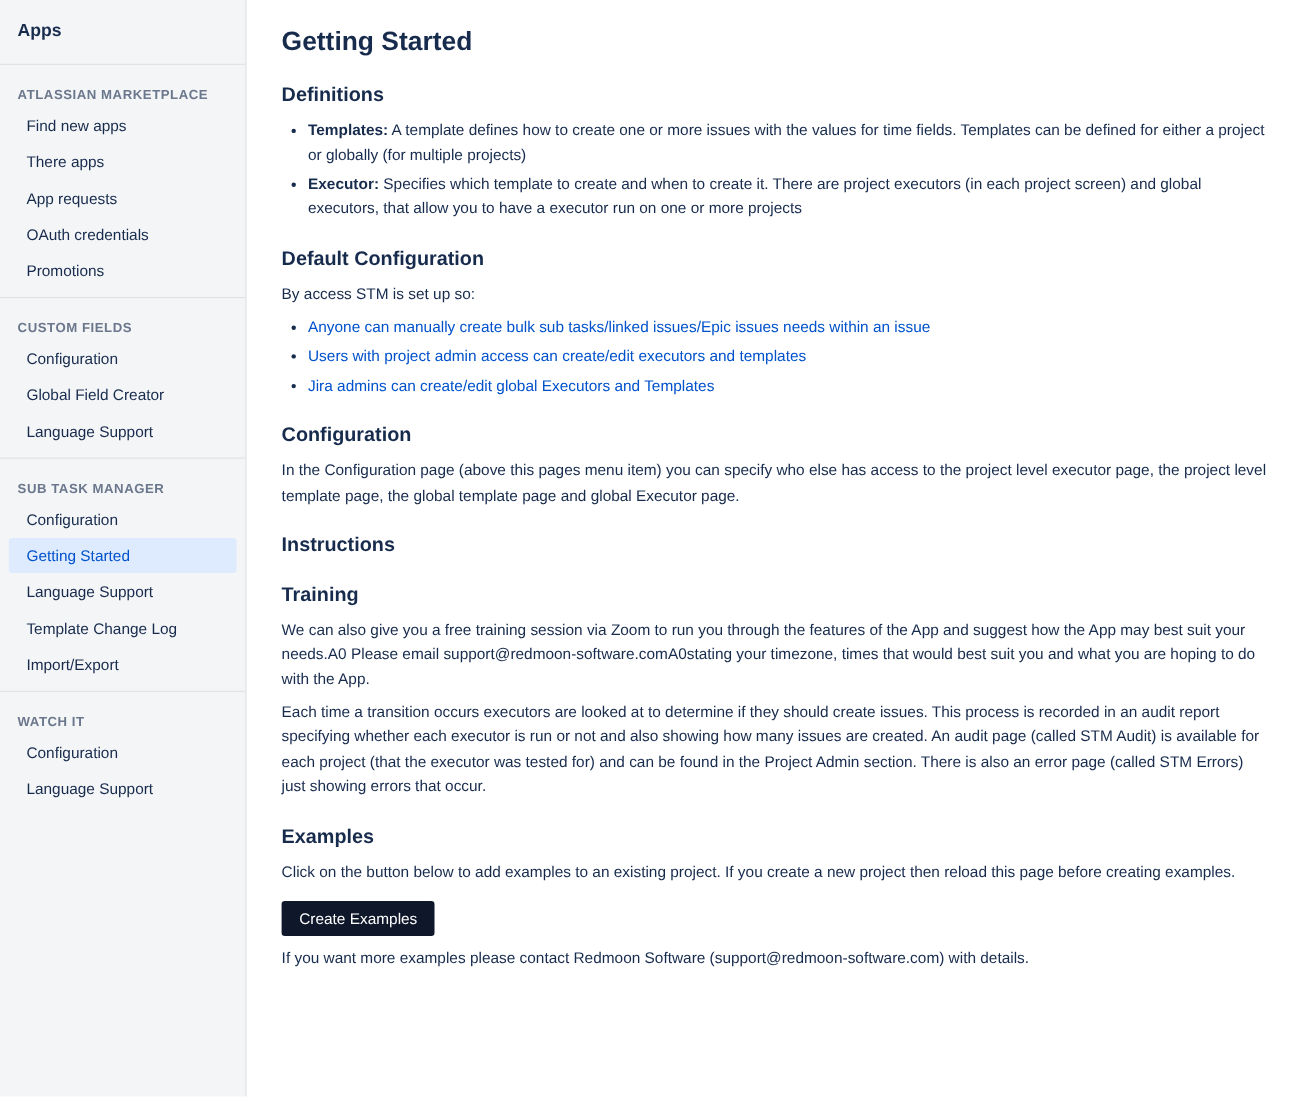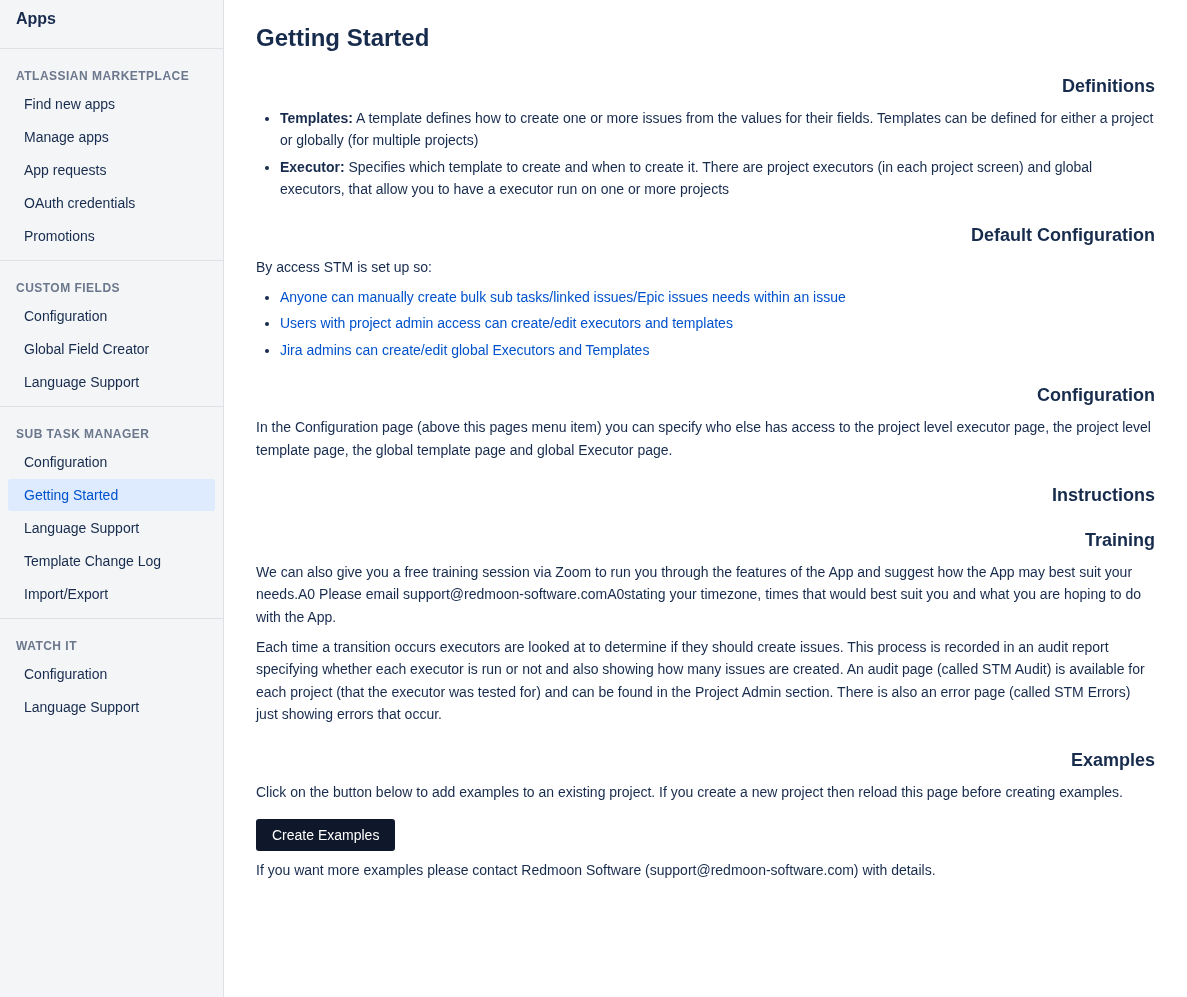--- a/index.html
+++ b/index.html
@@ -4,21 +4,21 @@
   <style>
     * { margin: 0; padding: 0; box-sizing: border-box; }
     body { font-family: -apple-system, BlinkMacSystemFont, 'Segoe UI', Arial, sans-serif; font-size: 14px; color: #172b4d; background: #fff; display: flex; }
 
     
     #sidebar {
       width: 224px;
       min-width: 224px;
       background: #f4f5f7;
       border-right: 1px solid #dfe1e6;
-      padding: 2px 0;
+      padding: 12px 0;
       height: 997px;
       overflow-y: auto;
     }
     .sidebar-section-title {
       font-size: 12px;
       font-weight: 700;
       color: #6b778c;
       letter-spacing: 0.04em;
       padding: 12px 16px 4px 16px;
       text-transform: uppercase;
@@ -61,21 +61,20 @@
       font-size: 24px;
       font-weight: 600;
       color: #172b4d;
       margin-bottom: 16px;
     }
     h2.section-title {
       font-size: 18px;
       font-weight: 600;
       color: #172b4d;
       margin: 24px 0 10px 0;
-      text-align: right;
     }
     .content-text {
       font-size: 14px;
       line-height: 1.6;
       color: #172b4d;
       margin-bottom: 8px;
     }
     .content-text a, a.inline-link {
       color: #0052cc;
       text-decoration: none;
@@ -107,21 +106,21 @@
     }
   </style>
 </head>
 <body>
 
 <div id="sidebar">
   <div class="sidebar-top-title">Apps</div>
 <div class="sidebar-divider"></div>
     <div class="sidebar-section-title">ATLASSIAN MARKETPLACE</div>
     <div class="sidebar-item">Find new apps</div>
-    <div class="sidebar-item">Manage apps</div>
+    <div class="sidebar-item">There apps</div>
     <div class="sidebar-item">App requests</div>
     <div class="sidebar-item">OAuth credentials</div>
     <div class="sidebar-item">Promotions</div>
     <div class="sidebar-divider"></div>
     <div class="sidebar-section-title">CUSTOM FIELDS</div>
     <div class="sidebar-item">Configuration</div>
     <div class="sidebar-item">Global Field Creator</div>
     <div class="sidebar-item">Language Support</div>
     <div class="sidebar-divider"></div>
     <div class="sidebar-section-title">SUB TASK MANAGER</div>
@@ -135,21 +134,21 @@
     <div class="sidebar-item">Configuration</div>
     <div class="sidebar-item">Language Support</div>
   </div>
 
 <div id="main">
   <h1 class="page-title">Getting Started</h1>
 
   <h2 class="section-title">Definitions</h2>
   <ul class="bullet-list">
     <li>
-      <strong>Templates:</strong><span> A template defines how to create one or more issues from the values for their fields. Templates can be defined for either a project or globally (for multiple projects)</span>
+      <strong>Templates:</strong><span> A template defines how to create one or more issues with the values for time fields. Templates can be defined for either a project or globally (for multiple projects)</span>
     </li>
     <li>
       <strong>Executor:</strong><span> Specifies which template to create and when to create it. There are project executors (in each project screen) and global executors, that allow you to have a executor run on one or more projects</span>
     </li>
   </ul>
 
   <h2 class="section-title">Default Configuration</h2>
   <p class="content-text">By access STM is set up so:</p>
   <ul class="bullet-list">
     <li><a href="#">Anyone can manually create bulk sub tasks/linked issues/Epic issues needs within an issue</a></li>

